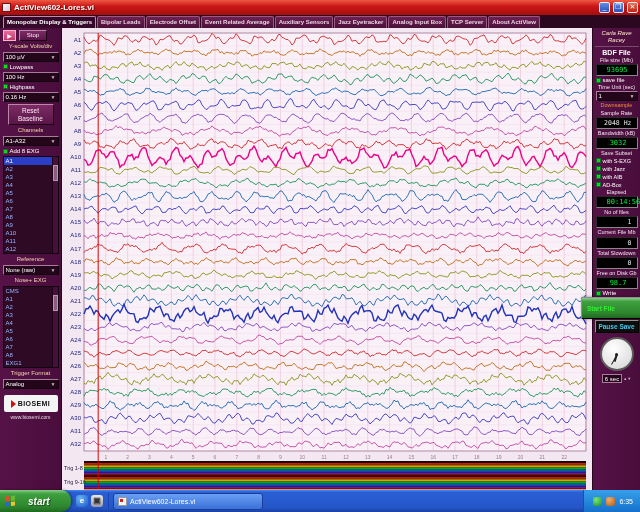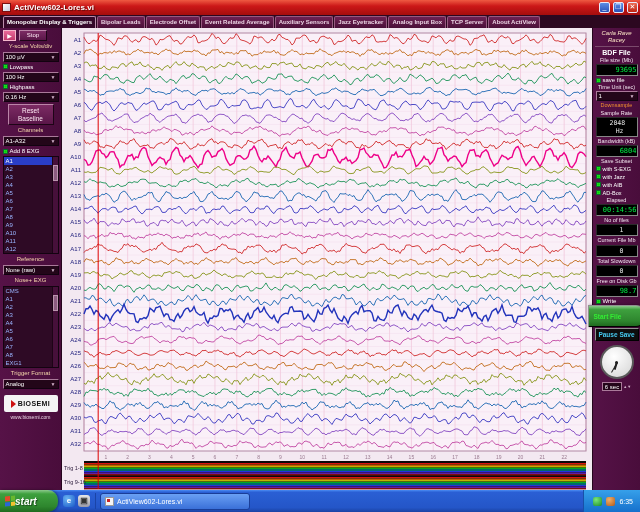--- a/index.html
+++ b/index.html
@@ -47,23 +47,23 @@
   .list-item{font-size:6px;line-height:8px;padding-left:2px;color:#9ab4ff;white-space:nowrap;}
   .list-item.sel{background:#2a3ec8;color:#fff;}
   .scroll{position:absolute;right:0;top:0;bottom:0;width:6px;background:#46103a;border-left:1px solid #1d0416;}
   .thumb{position:absolute;left:0;top:8px;width:5px;height:16px;background:#8c5c80;border:1px solid #bb94ae;}
   .logo{width:54px;height:17px;background:#f4f4f4;border-radius:2px;display:flex;align-items:center;justify-content:center;gap:2px;margin-top:4px;}
   .logo-mark{width:0;height:0;border-left:5px solid #cc1111;border-top:4px solid transparent;border-bottom:4px solid transparent;}
   .logo-text{font-size:7px;font-weight:bold;color:#111;letter-spacing:.4px;}
   .logo-url{font-size:5px;color:#e8d4e2;}
 
   .lcd{background:#000;border-top:1px solid #2a2a2a;border-left:1px solid #2a2a2a;border-right:1px solid #888;border-bottom:1px solid #888;
-    color:#00ee44;font-family:"DejaVu Sans Mono",monospace;font-size:7px;text-align:right;padding:1px 0;width:42px;}
+    color:#00ee44;font-family:"DejaVu Sans Mono",monospace;font-size:7px;text-align:right;padding:1px 10px;width:42px;}
   .vbox{background:#000;border-top:1px solid #2a2a2a;border-left:1px solid #2a2a2a;border-right:1px solid #888;border-bottom:1px solid #888;
-    color:#e8e8e8;font-family:"DejaVu Sans Mono",monospace;font-size:6.5px;text-align:right;padding:1px 13px;width:42px;}
+    color:#e8e8e8;font-family:"DejaVu Sans Mono",monospace;font-size:6.5px;text-align:right;padding:1px 5px;width:42px;}
   .name-tag{font-size:6px;color:#ffe9c8;font-style:italic;text-align:center;line-height:1.15;}
   .rp-title{font-size:7px;font-weight:bold;color:#fff;}
   .divider{width:44px;height:1px;background:#7a4a6c;margin:1px 0;}
   .action-btn{width:44px;height:13px;background:#0d0d0d;border-top:1px solid #909090;border-left:1px solid #909090;border-right:1px solid #000;border-bottom:1px solid #000;
     font-size:6.5px;font-weight:bold;line-height:11px;text-align:center;}
   .action-btn.start{color:#33ee33;}
   .action-btn.pause{color:#45c9ef;}
   .clock{width:34px;height:34px;border-radius:50%;border:2px solid #5a5a5a;background:radial-gradient(circle at 40% 32%,#ffffff 0%,#d8d8d8 90%);position:relative;margin-top:3px;}
   .hand{position:absolute;left:50%;bottom:50%;transform-origin:50% 100%;background:#222;}
   .hand.h{width:2px;height:8px;margin-left:-1px;transform:rotate(197deg);}
@@ -72,21 +72,21 @@
   .spin{display:flex;align-items:center;gap:1px;margin-top:2px;}
   .spin-val{background:#230619;border:1px solid #aa7a9a;color:#fff;font-size:6px;padding:0 2px;height:9px;line-height:8px;}
   .spin-arrows{display:flex;flex-direction:column;font-size:4px;color:#d2b2ca;line-height:4px;}
 
   
   .chart-area{position:absolute;left:62px;top:28px;width:530px;height:462px;background:#f3e8f1;}
 
   
   .taskbar{position:absolute;left:0;top:490px;width:640px;height:22px;display:flex;align-items:center;
     background:linear-gradient(180deg,#4a8cf4 0%,#2a5fd4 10%,#2456c8 80%,#1a42a4 100%);}
-  .start{height:22px;width:58px;border-radius:0 10px 10px 0;display:flex;align-items:center;gap:0;padding-left:5px;
+  .start{height:22px;width:71px;border-radius:0 10px 10px 0;display:flex;align-items:center;gap:13px;padding-left:5px;
     background:linear-gradient(180deg,#8cc98c 0%,#3ea03e 18%,#2e862e 75%,#1f6a1f 100%);box-shadow:1px 0 3px rgba(0,0,0,.45);text-align:right;}
   .flag{width:10px;height:10px;display:grid;grid-template-columns:1fr 1fr;grid-template-rows:1fr 1fr;gap:1px;transform:skewY(-6deg);}
   .flag i{display:block;}
   .start-text{font-size:10px;font-weight:bold;font-style:italic;color:#fff;text-shadow:1px 1px 1px #1a4a1a;}
   .ql{display:flex;gap:3px;align-items:center;padding:0 5px;border-right:1px solid #1a44a8;height:16px;}
   .ql-icon{width:12px;height:12px;border-radius:3px;font-size:8px;font-weight:bold;color:#fff;text-align:center;line-height:12px;}
   .taskbtn{width:150px;height:17px;margin-left:4px;border:1px solid #1a3e98;border-radius:3px;display:flex;align-items:center;gap:3px;padding:0 4px;
     background:linear-gradient(180deg,#6aa0f4 0%,#3a70d8 100%);color:#fff;font-size:7px;white-space:nowrap;overflow:hidden;}
   .task-icon{width:9px;height:9px;background:#f4f4f4;border:1px solid #999;position:relative;}
   .task-icon::after{content:"";position:absolute;left:1px;top:1px;width:3px;height:3px;background:#cc2222;}
@@ -403,21 +403,21 @@
     </div>
     <div class="r-label">Time Unit (sec)</div>
     <div class="dropdown narrow">
       <span>1</span>
         <span class="dd-arrow">▼</span>
     </div>
     <div class="r-label orange">Downsample</div>
     <div class="r-label">Sample Rate</div>
     <div class="vbox">2048 Hz</div>
     <div class="r-label">Bandwidth (kB)</div>
-    <div class="lcd">6804</div>
+    <div class="lcd">3032</div>
     <div class="r-label">Save Subset</div>
     <div id="subsetChecks" style="display:flex;flex-direction:column;gap:2px;">
         <div class="chk narrow">
           <span class="led"></span>
           <span class="chk-label" style="font-size: 5.5px;">with S-EXG</span>
         </div>
         <div class="chk narrow">
           <span class="led"></span>
           <span class="chk-label" style="font-size: 5.5px;">with Jazz</span>
         </div>

